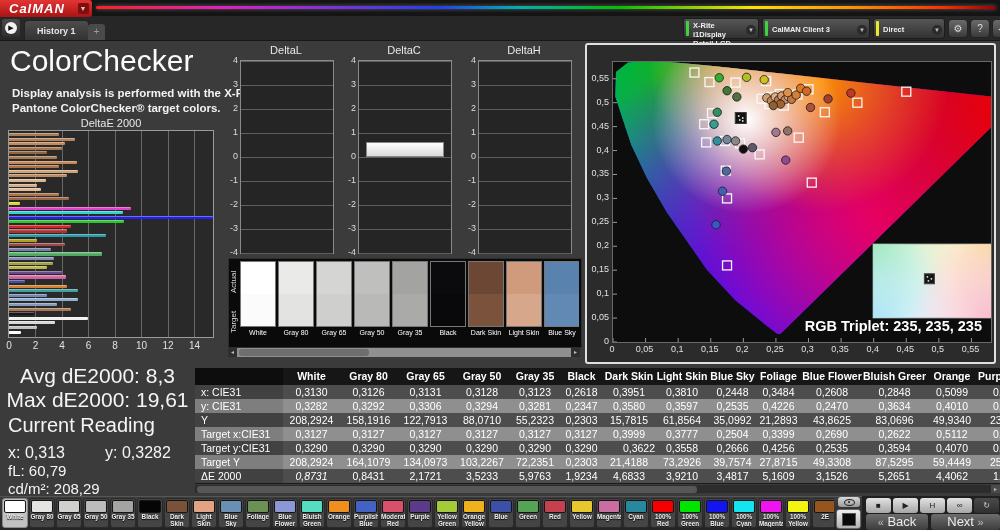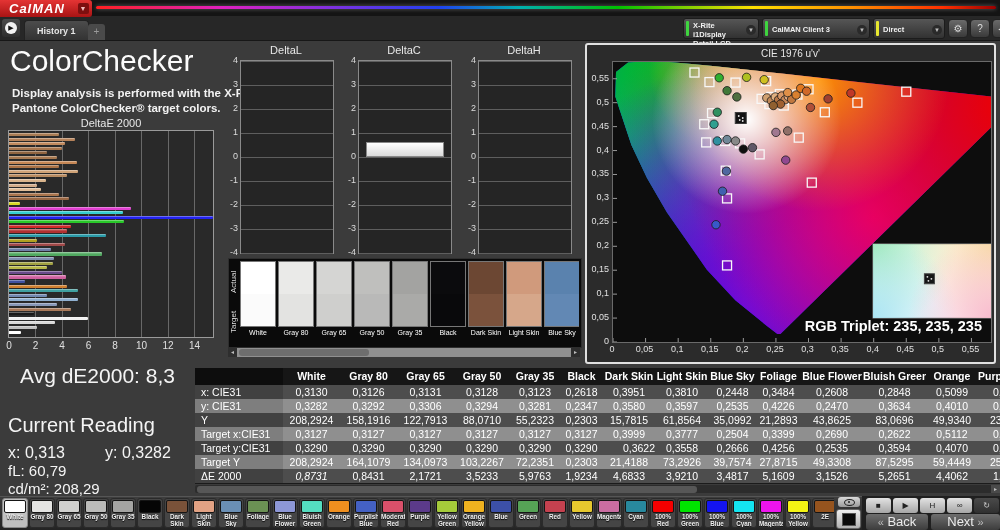--- a/index.html
+++ b/index.html
@@ -322,21 +322,20 @@
           <div class="half" style="background: rgb(90, 130, 174);"></div>
           <div class="half" style="background: rgb(98, 136, 180);"></div>
         </div><div class="lab">Blue Sky</div></div></div>
   <div class="hscroll" style="left:228px;top:348px;width:352px;">
     <span class="arr" style="left:0;">◂</span>
     <span class="thumb" style="left:11px;width:130px;"></span>
     <span class="arr" style="right:0;">▸</span>
   </div>
 
   <div class="cie-panel">
-    <div class="cie-title">CIE 1976 u'v'</div>
     <div id="cie-plot"><svg width="378" height="280" viewBox="0 0 378 280">
           <defs>
             <clipPath id="hs">
               <path d="M167.4,272.1L164.4,271.9L153.0,263.2L122.3,238.3L93.9,207.7L54.0,150.4L34.0,116.0L18.4,82.9L2.3,34.4L3.0,10.1L15.1,0.6L32.7,-0.9L51.6,-0.3L73.4,1.4L99.8,4.0L170.9,11.8L263.0,21.9L339.1,30.2L391.4,35.9L406.3,37.6Z"></path>
             </clipPath>
             <radialGradient id="g3" gradientUnits="userSpaceOnUse" cx="13.034482758620692" cy="74.18803418803418" r="182.48275862068968">
               <stop offset="0%" stop-color="#00a8d0" stop-opacity="1"></stop>
               <stop offset="100%" stop-color="#00a8d0" stop-opacity="0"></stop>
             </radialGradient>
             <radialGradient id="g1" gradientUnits="userSpaceOnUse" cx="45.62068965517242" cy="9.572649572649595" r="195.51724137931035">
@@ -527,20 +526,21 @@
         <span class="cie-xlab" style="left: 240.103px; top: 299px;">0,35</span>
         <span class="cie-xlab" style="left: 272.69px; top: 299px;">0,4</span>
         <span class="cie-xlab" style="left: 305.276px; top: 299px;">0,45</span>
         <span class="cie-xlab" style="left: 337.862px; top: 299px;">0,5</span>
         <span class="cie-xlab" style="left: 370.448px; top: 299px;">0,55</span>
       </div>
     <div class="rgb-triplet">RGB Triplet: 235, 235, 235</div>
   </div>
 
   <div class="stat" style="left:0;top:364px;width:195px;text-align:center;font-size:21px;">Avg dE2000: 8,3</div>
+  <div class="stat" style="left:0;top:388px;width:195px;text-align:center;font-size:21px;">Max dE2000: 19,61</div>
   <div class="stat" style="left:8px;top:414px;font-size:20px;">Current Reading</div>
   <div class="stat" style="left:8px;top:444px;font-size:16px;">x: 0,313</div>
   <div class="stat" style="left:105px;top:444px;font-size:16px;">y: 0,3282</div>
   <div class="stat" style="left:8px;top:462px;font-size:15px;">fL: 60,79</div>
   <div class="stat" style="left:8px;top:480px;font-size:15px;">cd/m²: 208,29</div>
 
   <div id="tbl">
       <div class="trow thead">
         <div class="tcell lbl" style="width: 88px; background: rgb(13, 13, 13);"></div>
         <div class="tcell" style="width: 57px;">White</div>

